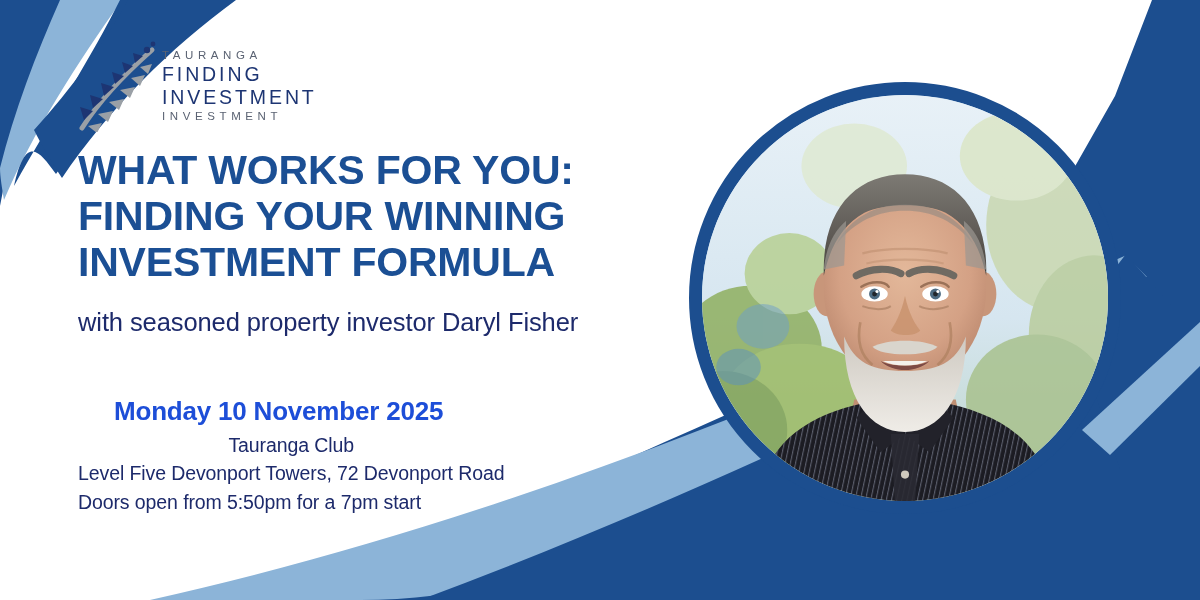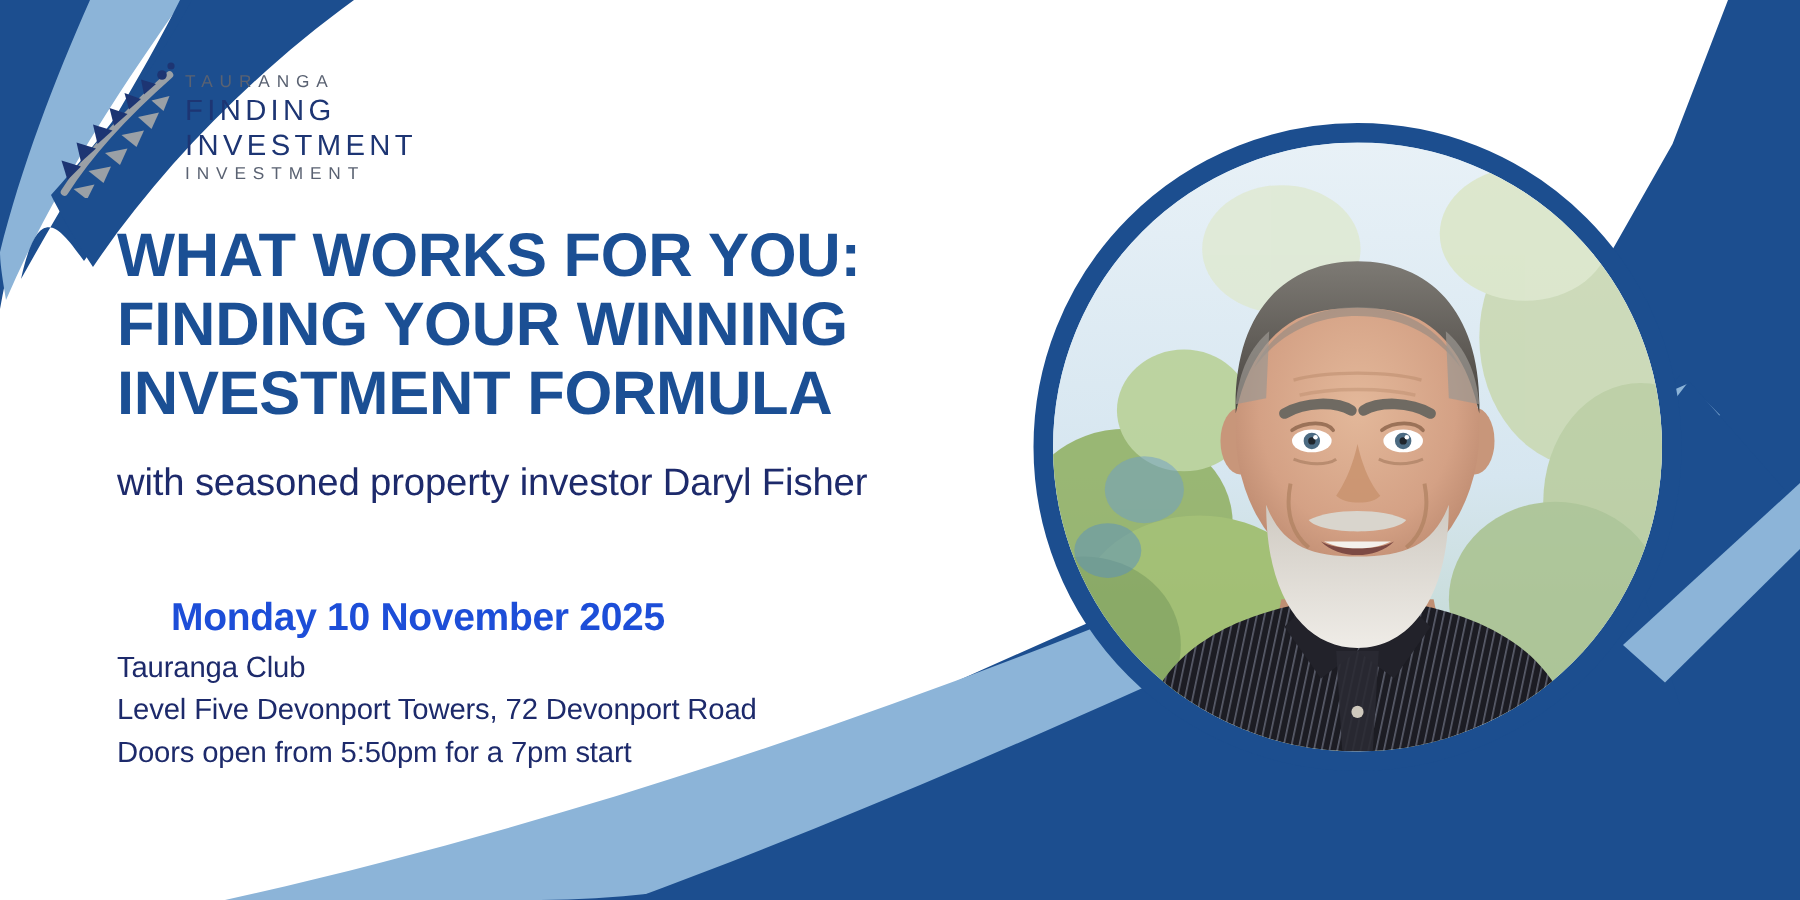--- a/index.html
+++ b/index.html
@@ -31,21 +31,20 @@
   
   #logo {
     position: absolute;
     left: 78px;
     top: 32px;
     width: 200px;
     height: 108px;
     z-index: 5;
     display: flex;
     align-items: center;
-    justify-content: flex-end;
   }
   #logo-mark {
     width: 78px;
     height: 92px;
     flex: none;
   }
   #logo-words {
     margin-left: 6px;
     color: #1b2e6e;
     line-height: 1;
@@ -110,21 +109,21 @@
     margin-left: 36px;
   }
   .detail-line {
     font-size: 19.5px;
     font-weight: 400;
     color: #1d2a6b;
     line-height: 1.45;
     letter-spacing: -0.1px;
     white-space: nowrap;
   }
-  #detail-venue { margin-top: 4px; }
+  #detail-venue { margin-top: 4px; text-align: center; }
 
   #website {
     position: absolute;
     left: 78px;
     top: 538px;
     z-index: 5;
     font-size: 20px;
     font-weight: 400;
     color: #1d2a6b;
     letter-spacing: -0.2px;

